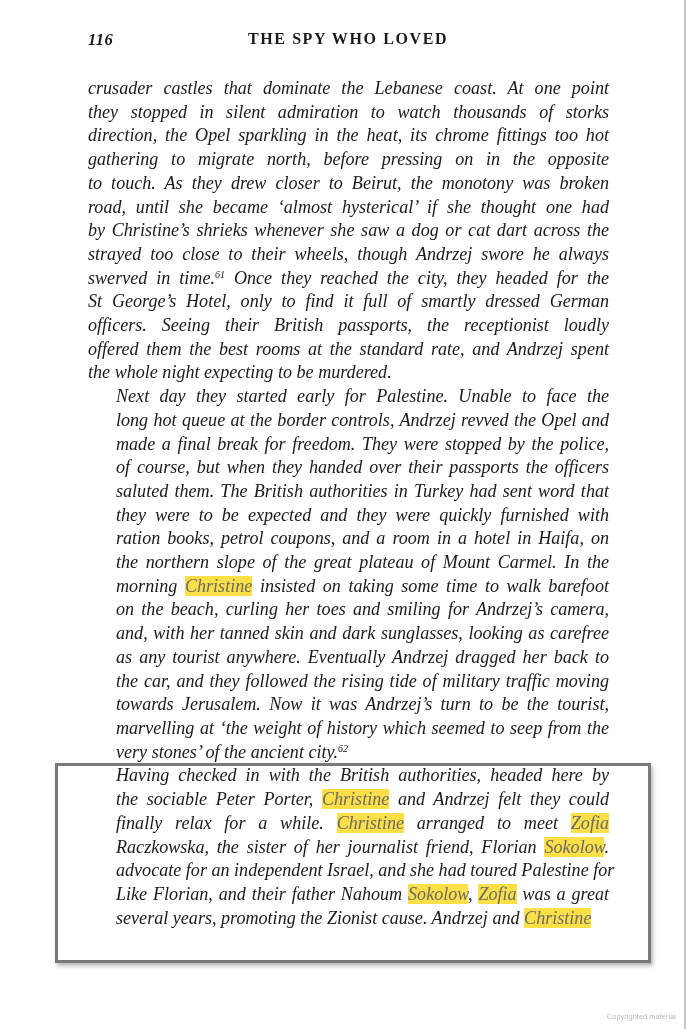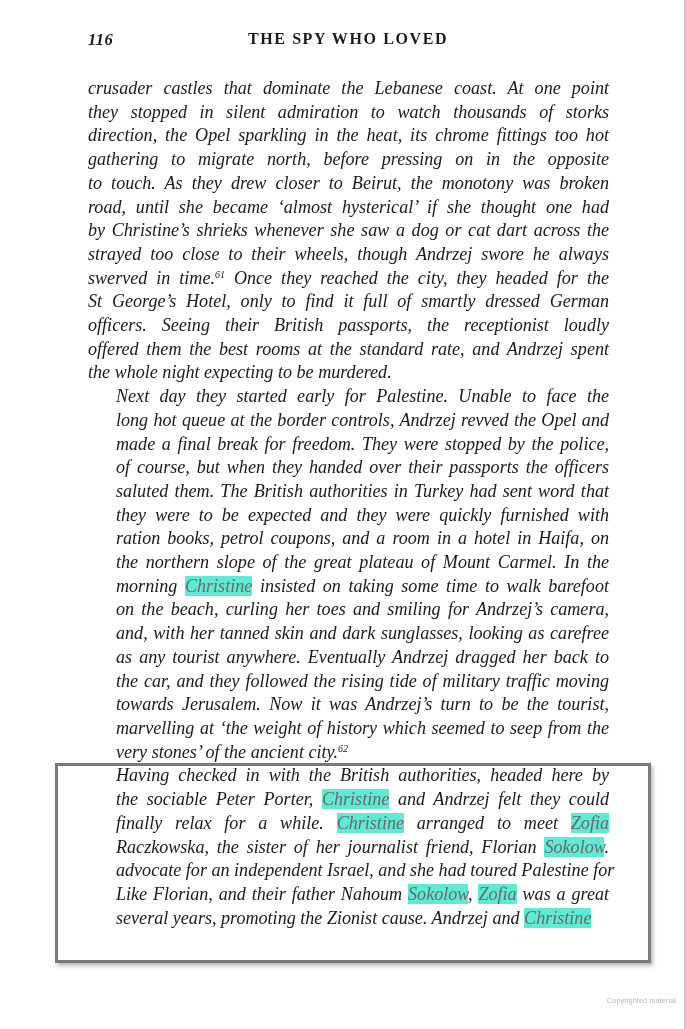--- a/index.html
+++ b/index.html
@@ -26,28 +26,28 @@
   }
   .body-text {
     position: absolute; top: 77px; left: 88px; width: 521px;
     font-size: 18.1px; line-height: 23.7px; text-align: justify;
   }
   .para { margin: 0; }
   .para.indent { text-indent: 28px; }
   .line { display: block; text-align: justify; text-align-last: justify; white-space: nowrap; font-style: italic; }
   .line.last { text-align-last: left; }
   sup.fn { font-size: 10px; vertical-align: 6px; line-height: 0; }
-  .hl { color: #6a6a6a; background: #5eead4; }
+  .hl { color: #6a6a6a; background: #fde047; }
   .highlight-box {
     position: absolute; left: 55px; top: 763px; width: 590px; height: 194px;
     border: 3px solid #7a7a7a; box-shadow: 2px 3px 4px rgba(0,0,0,0.28);
     pointer-events: none;
   }
   .watermark {
-    position: absolute; right: 10px; bottom: 24px; font-family: "Liberation Sans", sans-serif;
+    position: absolute; right: 10px; bottom: 8px; font-family: "Liberation Sans", sans-serif;
     font-size: 7.5px; color: #b8b8b8;
   }
 </style>
 </head>
 <body>
 
 <div class="right-edge"></div>
 
 <div class="running-head">
   <span class="page-number">116</span>

